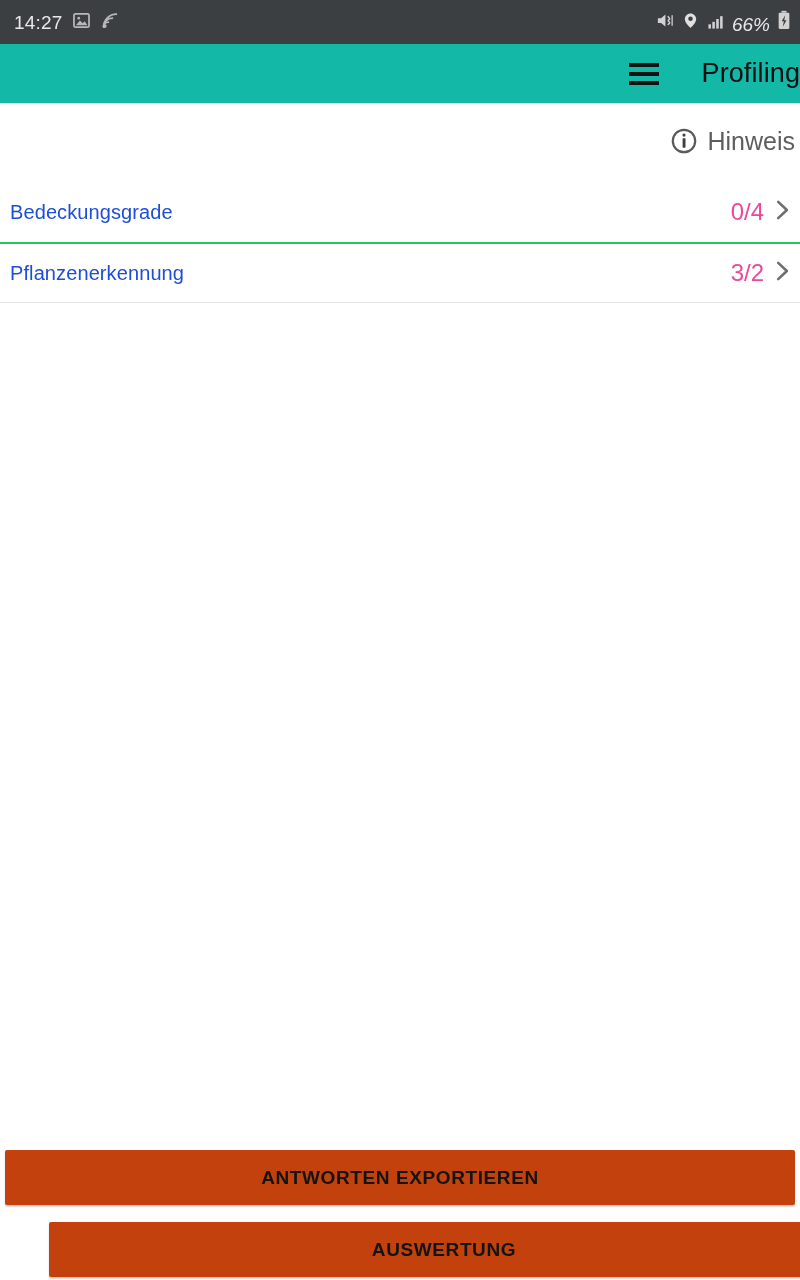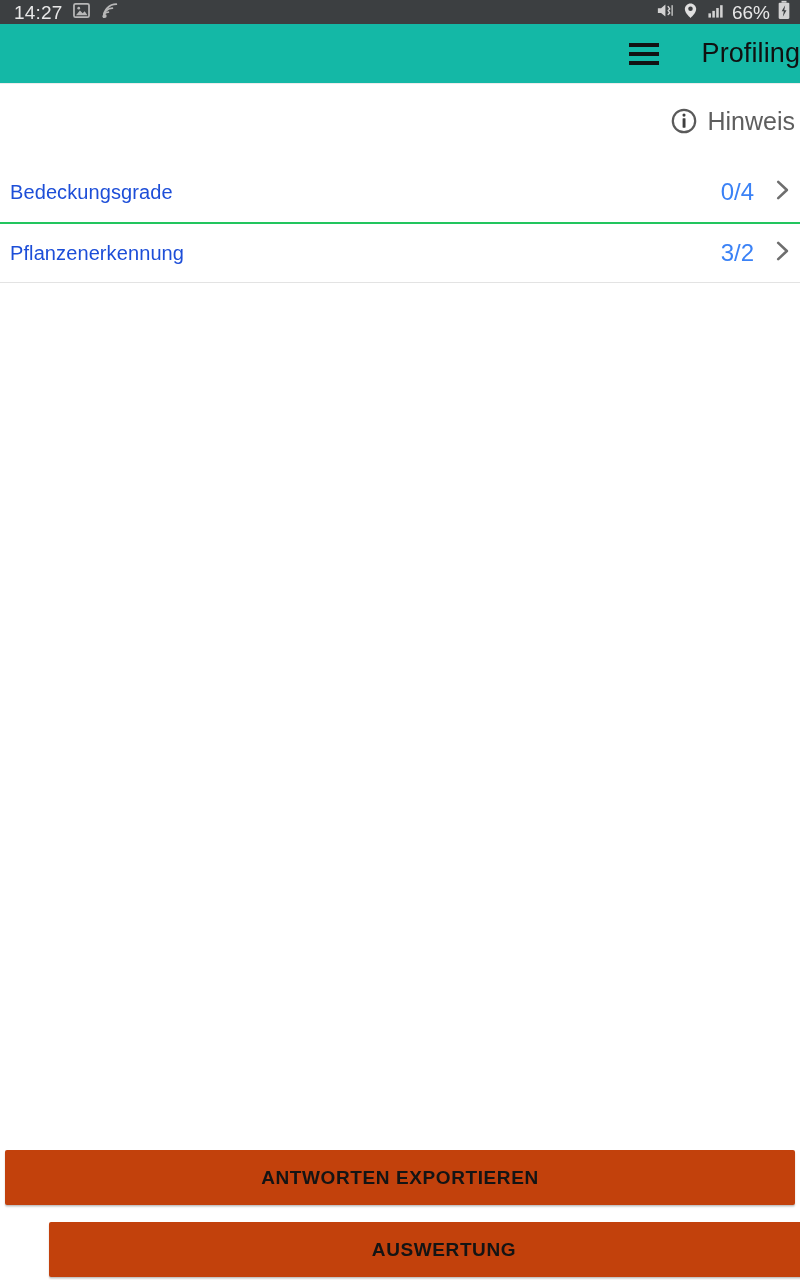--- a/index.html
+++ b/index.html
@@ -10,37 +10,38 @@
   body {
     width: 800px;
     height: 1280px;
     font-family: "Liberation Sans", sans-serif;
     overflow: hidden;
     position: relative;
   }
 
   
   .statusbar {
-    height: 24px;
+    height: 44px;
     background: #3c3f41;
     display: flex;
     align-items: center;
     justify-content: space-between;
     padding: 0 9px 0 14px;
     box-sizing: border-box;
   }
   .status-left {
     display: flex;
     align-items: center;
     gap: 9px;
   }
   .status-right {
     display: flex;
-    align-items: center;
+    align-items: flex-end;
     gap: 7px;
+    font-style: italic;
   }
   .status-time {
     color: #e8e8e8;
     font-size: 19px;
     letter-spacing: 0.2px;
     line-height: 1;
   }
   .status-pct {
     color: #e8e8e8;
     font-size: 19px;
@@ -119,22 +120,22 @@
   }
   .list-item:first-child { border-top: none; }
   .item-label {
     flex: 1;
     font-size: 20px;
     color: #1d4ed8;
     letter-spacing: 0.1px;
   }
   .item-count {
     font-size: 24px;
-    color: #3b82f6;
-    margin-right: 15px;
+    color: #ec4899;
+    margin-right: 5px;
   }
   .chevron { display: block; }
 
   
   .spacer { flex: 1; background: #ffffff; }
 
   
   .bottom-actions {
     padding: 0 5px 3px 5px;
     box-sizing: border-box;

